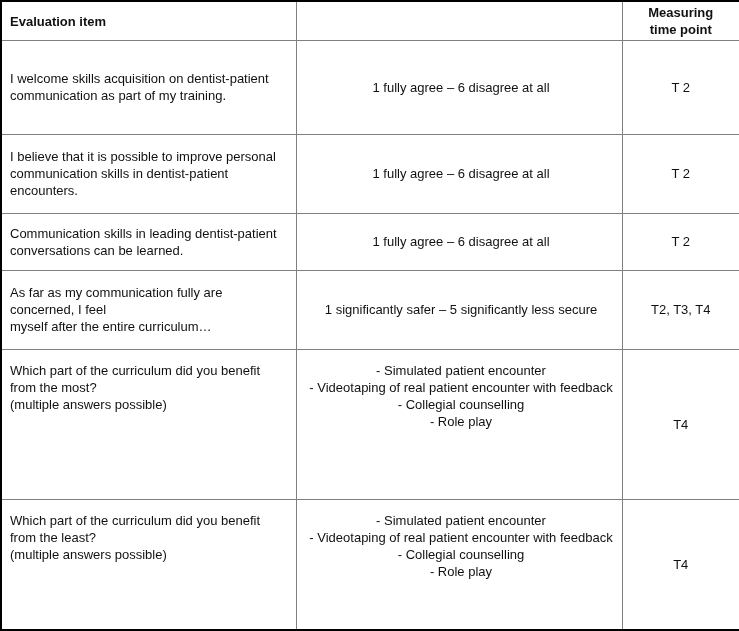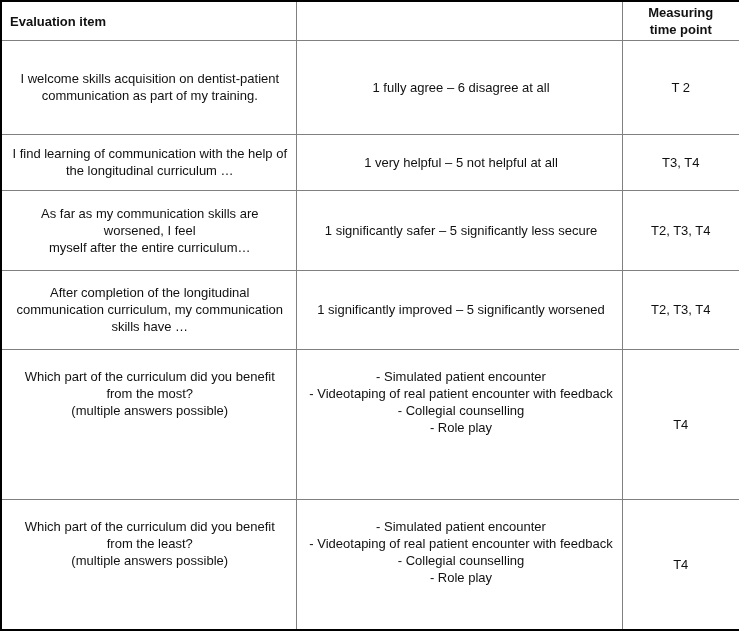--- a/index.html
+++ b/index.html
@@ -45,38 +45,38 @@
   th.col-scale {
     vertical-align: middle;
   }
   th.col-time {
     text-align: center;
     vertical-align: middle;
     padding: 2px 13px;
     font-weight: bold;
   }
   td.cell-item {
-    text-align: center;
+    text-align: left;
     vertical-align: middle;
     padding: 2px 6px 2px 8px;
   }
   td.cell-scale {
     text-align: center;
     vertical-align: middle;
     padding: 2px 6px 2px 10px;
   }
   td.cell-time {
     text-align: center;
     vertical-align: middle;
     padding: 2px 4px;
   }
   tr.valign-top td.cell-item,
   tr.valign-top td.cell-scale {
     vertical-align: top;
-    padding-top: 18px;
+    padding-top: 12px;
   }
 </style>
 </head>
 <body>
 
 <table class="eval-table">
   <colgroup>
     <col style="width:295px">
     <col style="width:326px">
     <col style="width:118px">
@@ -88,34 +88,34 @@
       <th class="col-time">Measuring
 time point</th>
     </tr>
   </thead>
   <tbody>
     <tr style="height:66px">
       <td class="cell-item">I welcome skills acquisition on dentist-patient communication as part of my training.</td>
       <td class="cell-scale">1 fully agree – 6 disagree at all</td>
       <td class="cell-time">T 2</td>
     </tr>
+    <tr style="height:53px">
+      <td class="cell-item">I believe that it is possible to improve personal communication skills in dentist-patient encounters.</td>
+      <td class="cell-scale">1 fully agree – 6 disagree at all</td>
+      <td class="cell-time">T 2</td>
+    </tr>
     <tr style="height:40px">
-      <td class="cell-item">I find learning of communication with the help of the longitudinal curriculum …</td>
-      <td class="cell-scale">1 very helpful – 5 not helpful at all</td>
-      <td class="cell-time">T3, T4</td>
+      <td class="cell-item">Communication skills in leading dentist-patient conversations can be learned.</td>
+      <td class="cell-scale">1 fully agree – 6 disagree at all</td>
+      <td class="cell-time">T 2</td>
     </tr>
     <tr style="height:53px">
-      <td class="cell-item">As far as my communication skills are worsened, I feel
+      <td class="cell-item">As far as my communication fully are concerned, I feel
 myself after the entire curriculum…</td>
       <td class="cell-scale">1 significantly safer – 5 significantly less secure</td>
-      <td class="cell-time">T2, T3, T4</td>
-    </tr>
-    <tr style="height:53px">
-      <td class="cell-item">After completion of the longitudinal communication curriculum, my communication skills have …</td>
-      <td class="cell-scale">1 significantly improved – 5 significantly worsened</td>
       <td class="cell-time">T2, T3, T4</td>
     </tr>
     <tr style="height:106px" class="valign-top">
       <td class="cell-item">Which part of the curriculum did you benefit from the most?
 (multiple answers possible)</td>
       <td class="cell-scale">- Simulated patient encounter
 - Videotaping of real patient encounter with feedback
 - Collegial counselling
 - Role play</td>
       <td class="cell-time">T4</td>

